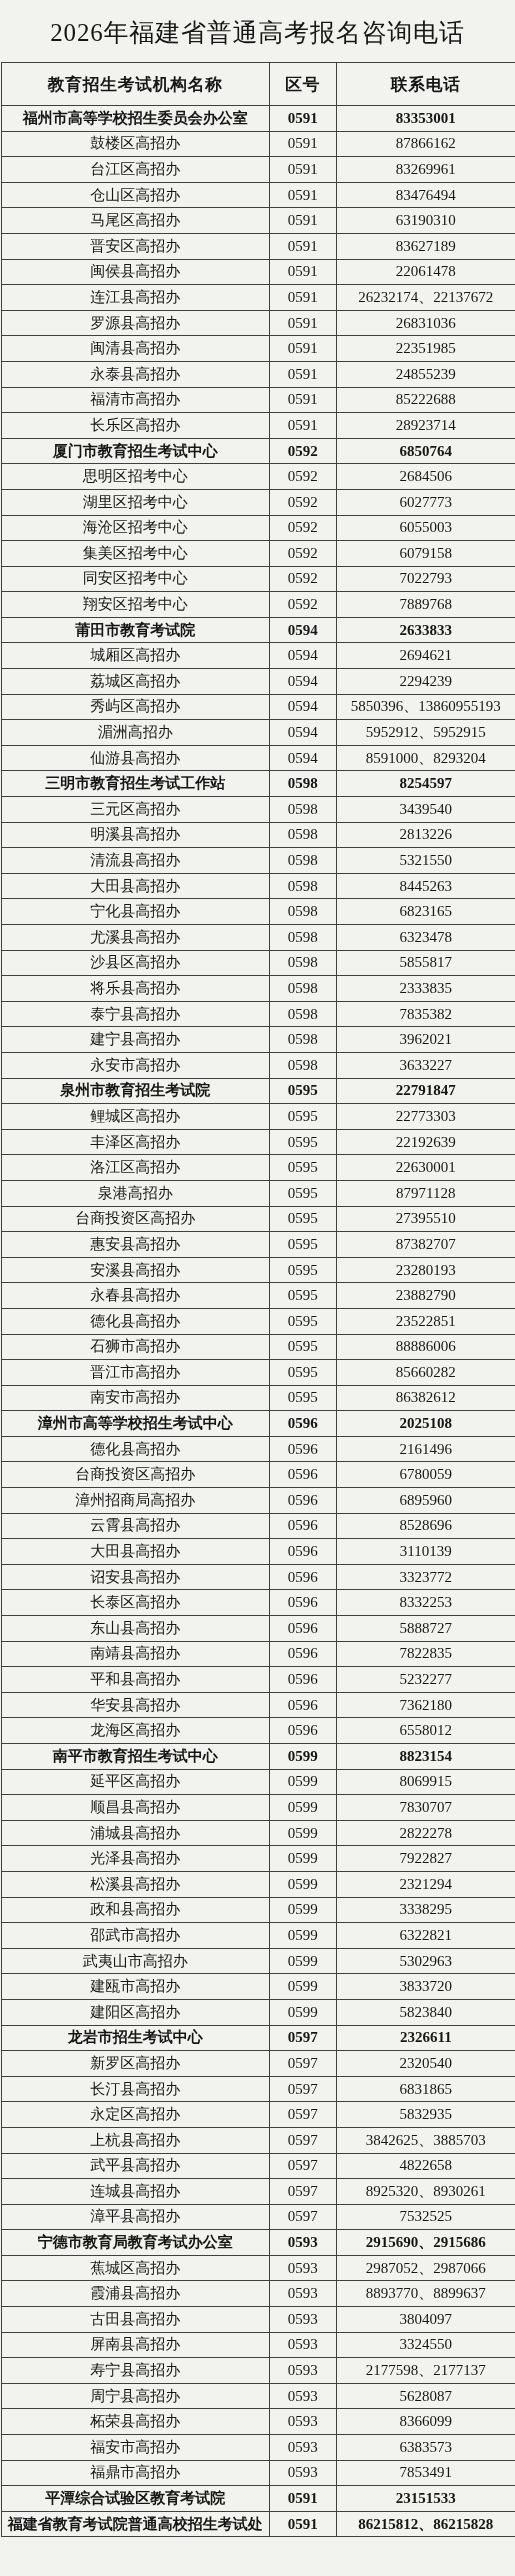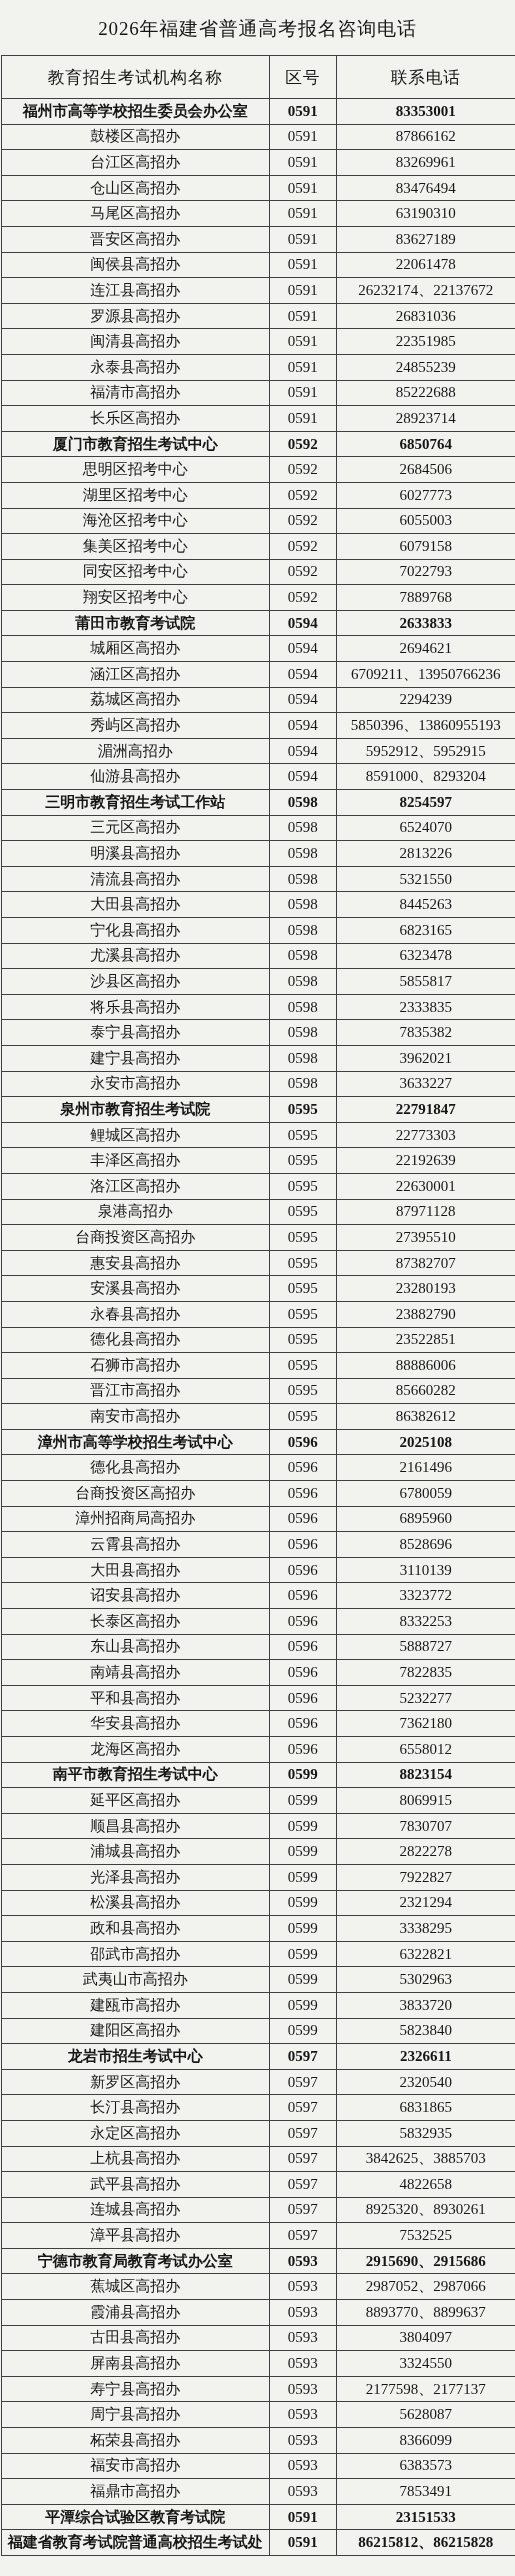--- a/index.html
+++ b/index.html
@@ -14,21 +14,21 @@
     color: #161616;
     font-family: "Liberation Serif", "DejaVu Serif", serif;
   }
   .page {
     width: 515px;
   }
   .page-title {
     margin: 0;
     padding: 16px 0 13px 0;
     text-align: center;
-    font-size: 19px;
+    font-size: 25px;
     font-weight: normal;
     letter-spacing: 0.8px;
     color: #161616;
   }
   table.phone-table {
     width: 514px;
     margin: 0 0.8px;
     border-collapse: collapse;
     table-layout: fixed;
   }
@@ -39,21 +39,21 @@
     border: 0.8px solid #3f3f3f;
     text-align: center;
     vertical-align: middle;
     padding: 0;
     white-space: nowrap;
     overflow: hidden;
   }
   thead th {
     height: 42px;
     font-size: 16.7px;
-    font-weight: normal;
+    font-weight: bold;
     letter-spacing: 0.8px;
   }
   tbody tr {
     height: 25.6px;
   }
   tbody td {
     font-size: 15px;
     font-weight: normal;
   }
   tbody tr.bold td {
@@ -185,25 +185,20 @@
           <td>莆田市教育考试院</td>
           <td>0594</td>
           <td>2633833</td>
         </tr>
         <tr>
           <td>城厢区高招办</td>
           <td>0594</td>
           <td>2694621</td>
         </tr>
         <tr>
-          <td>涵江区高招办</td>
-          <td>0594</td>
-          <td>6709211、13950766236</td>
-        </tr>
-        <tr>
           <td>荔城区高招办</td>
           <td>0594</td>
           <td>2294239</td>
         </tr>
         <tr>
           <td>秀屿区高招办</td>
           <td>0594</td>
           <td>5850396、13860955193</td>
         </tr>
         <tr>
@@ -217,21 +212,21 @@
           <td>8591000、8293204</td>
         </tr>
         <tr class="bold">
           <td>三明市教育招生考试工作站</td>
           <td>0598</td>
           <td>8254597</td>
         </tr>
         <tr>
           <td>三元区高招办</td>
           <td>0598</td>
-          <td>6524070</td>
+          <td>3439540</td>
         </tr>
         <tr>
           <td>明溪县高招办</td>
           <td>0598</td>
           <td>2813226</td>
         </tr>
         <tr>
           <td>清流县高招办</td>
           <td>0598</td>
           <td>5321550</td>

